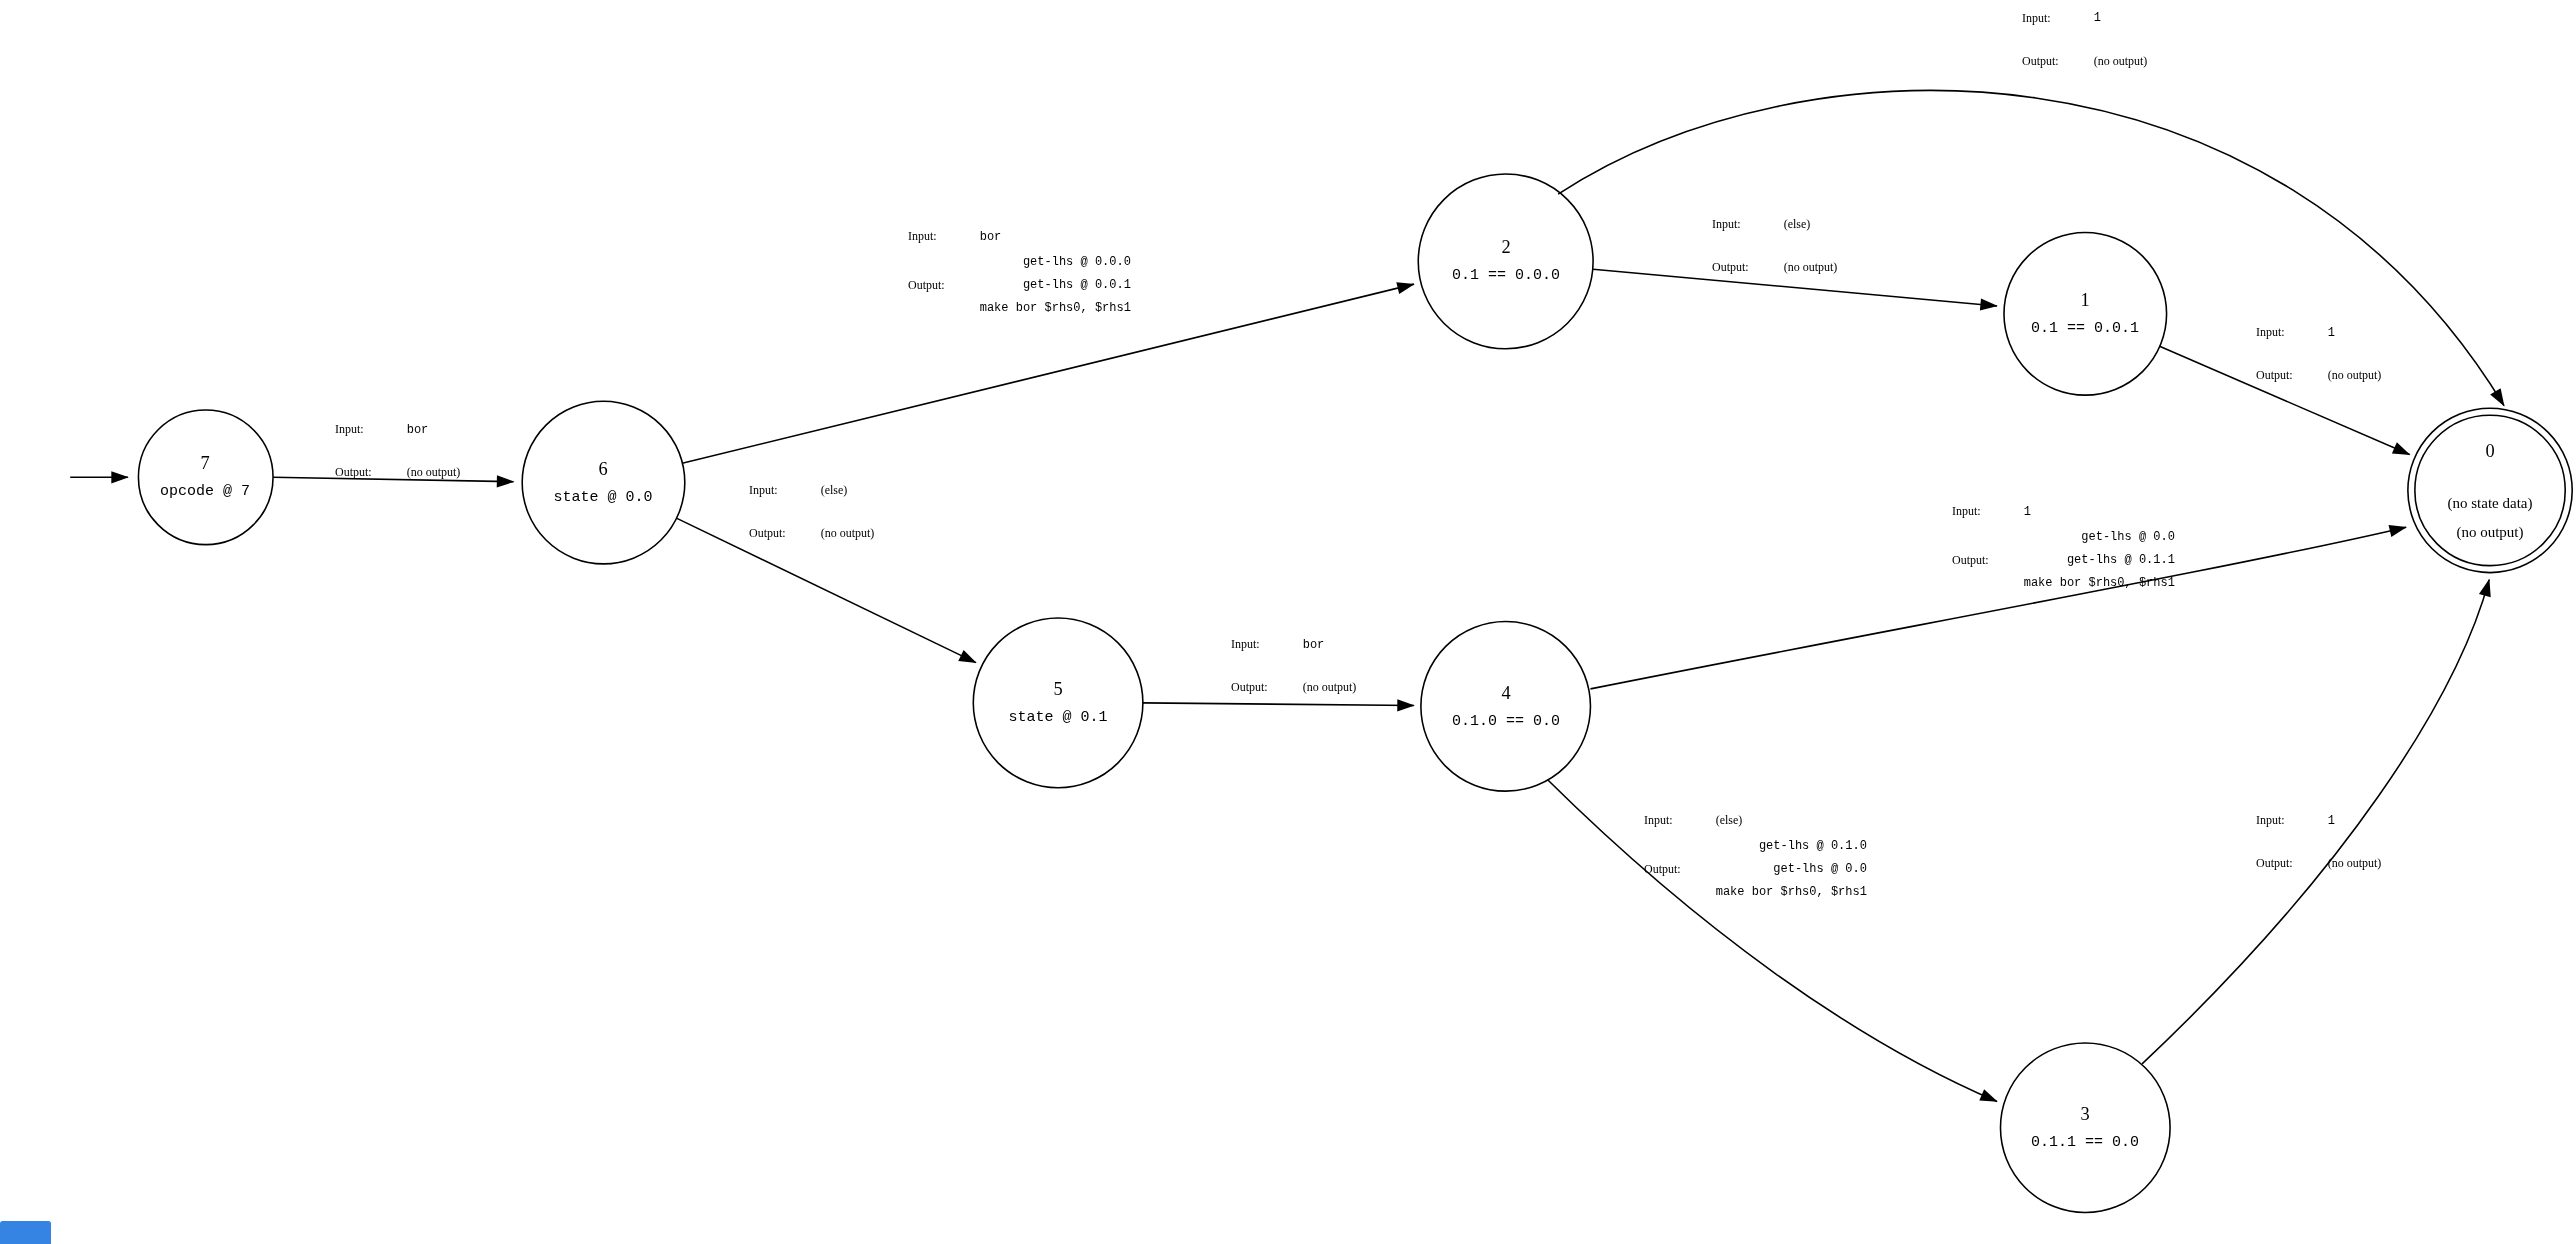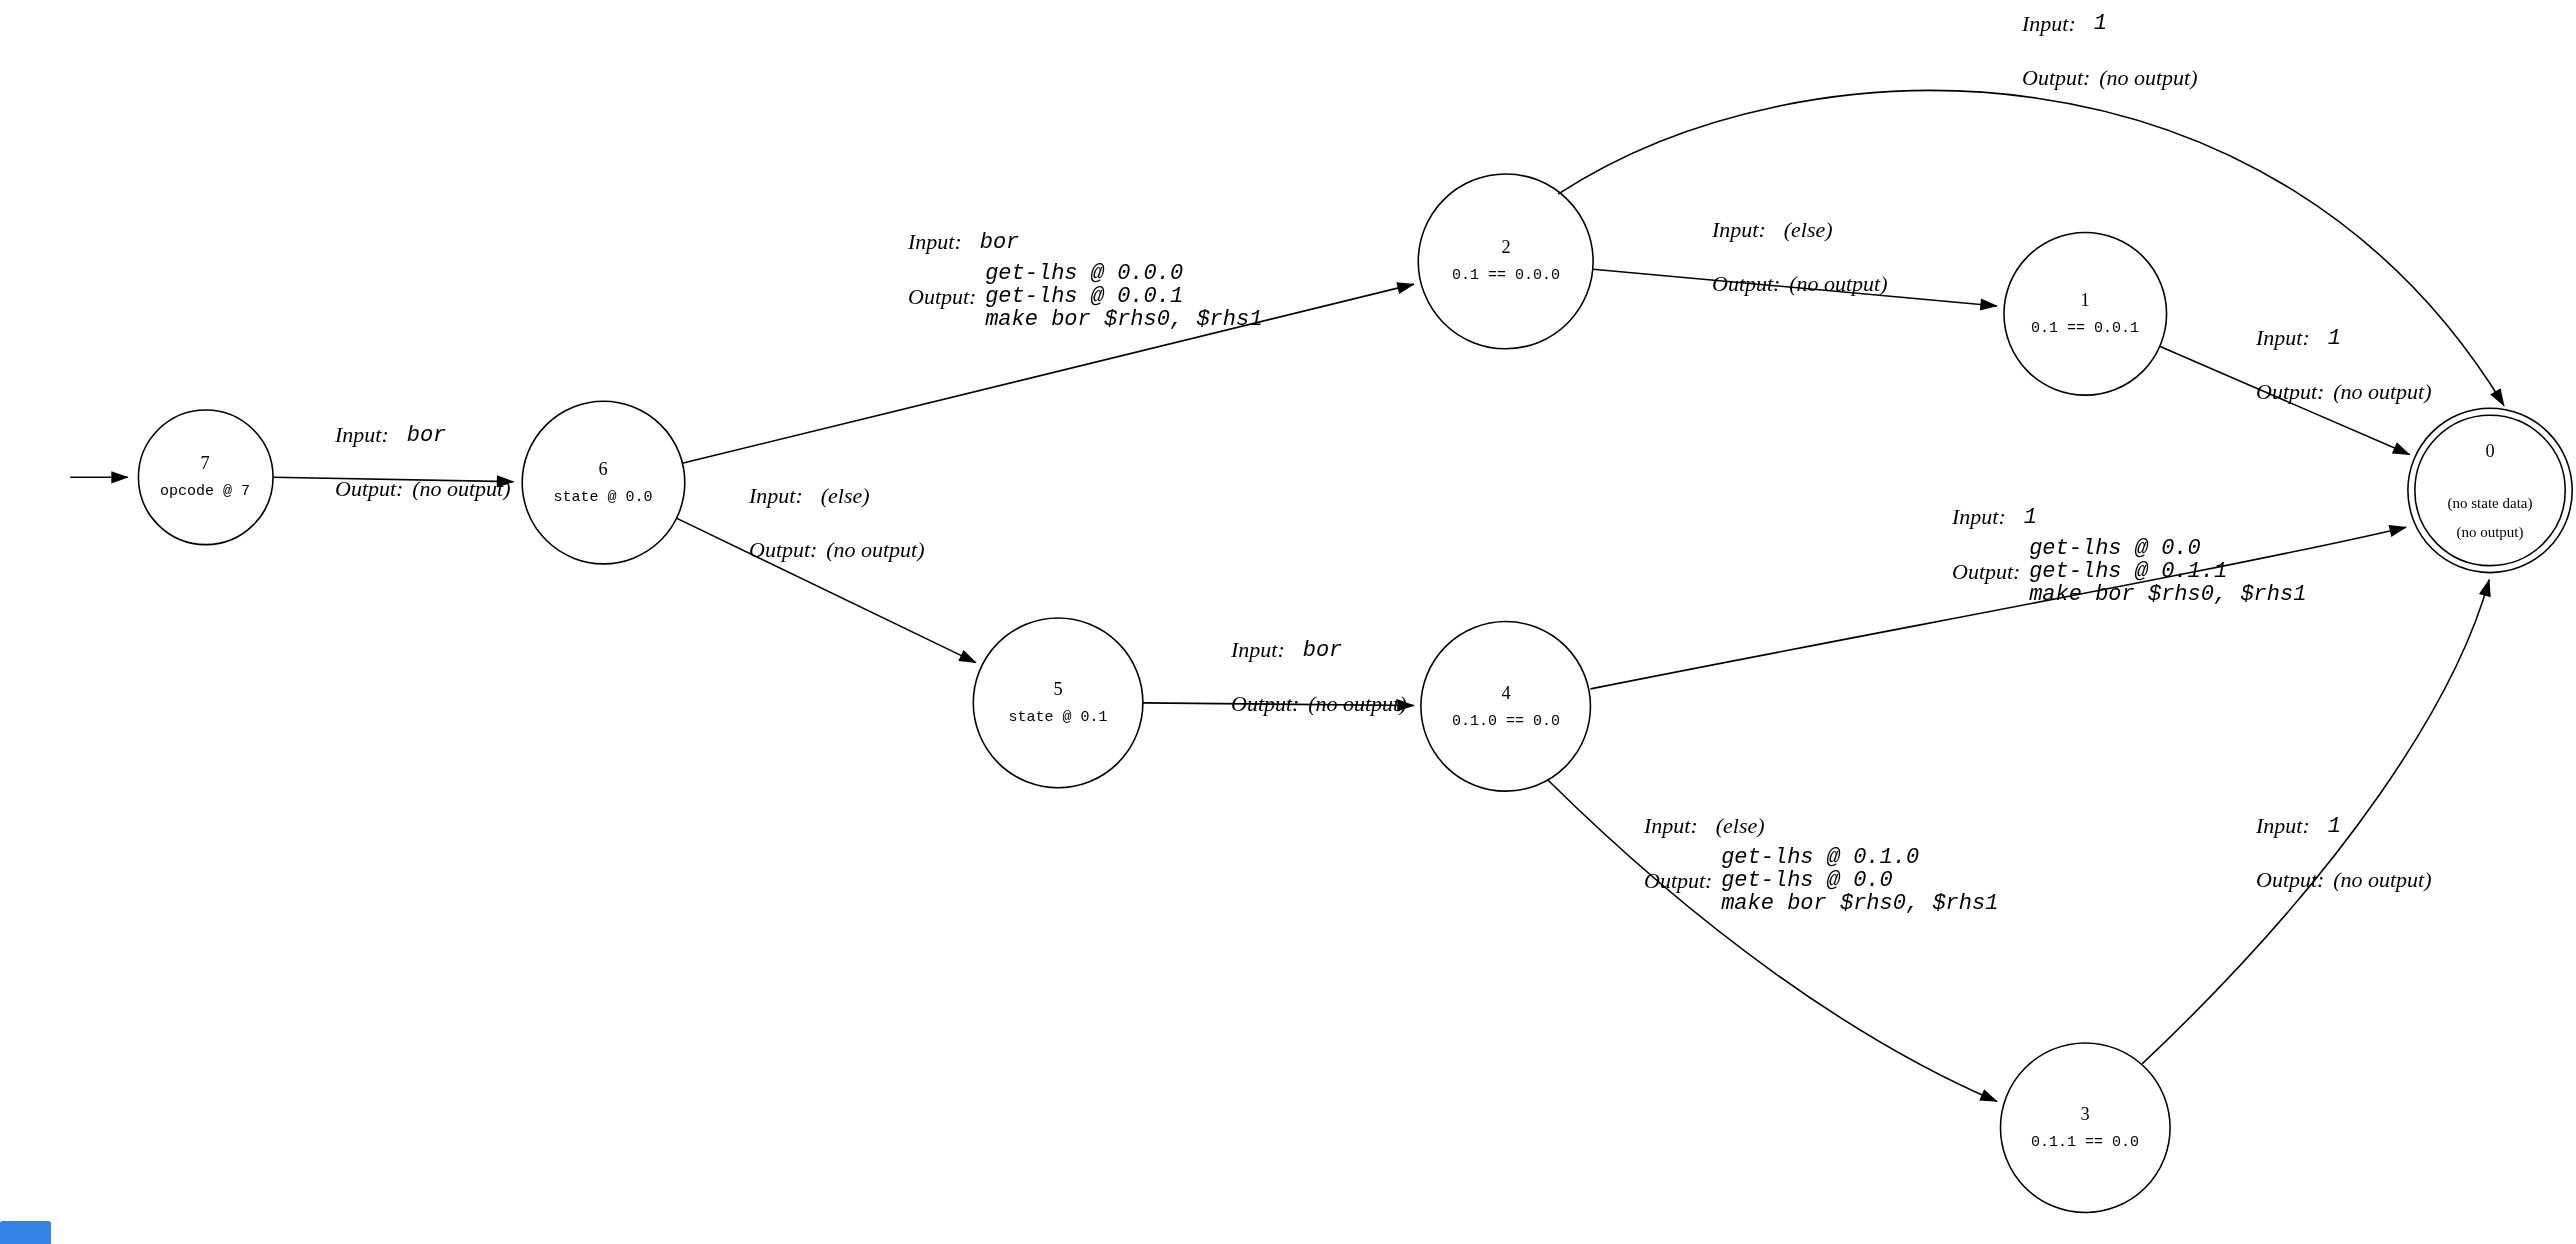--- a/index.html
+++ b/index.html
@@ -32,38 +32,37 @@
     font-family: "Liberation Mono", monospace;
     font-size: 15px;
     line-height: 1.25;
   }
   .node-state.serif { font-family: "Liberation Serif", serif; margin-top: 32px; }
   .node-state + .node-state { margin-top: 10.5px; }
 
   
   .edge-label {
     position: absolute;
-    font-size: 22px;
+    font-size: 12px;
     white-space: nowrap;
-    font-style: italic;
   }
   .lrow { display: flex; align-items: center; margin-bottom: 28px; }
   .lrow:last-child { margin-bottom: 0; }
   .edge-label.multi .lrow { margin-bottom: 7px; }
   .lkey {
     display: inline-block;
     min-width: 63px;
     margin-right: 8.7px;
     font-family: "Liberation Serif", serif;
   }
   .lval { font-family: "Liberation Serif", serif; }
   .lval.mono { font-family: "Liberation Mono", monospace; }
   .outblock {
     font-family: "Liberation Mono", monospace;
-    text-align: left;
+    text-align: right;
     line-height: 23px;
   }
 
   .corner-strip {
     position: absolute;
     left: 0;
     top: 1221px;
     width: 51px;
     height: 23.6px;
     background: #3584e4;

